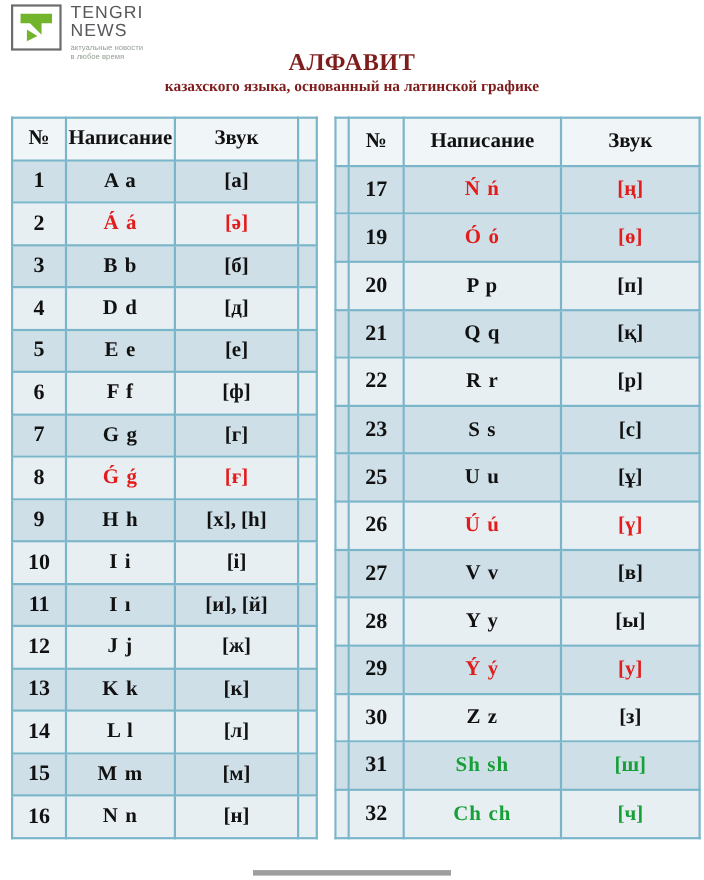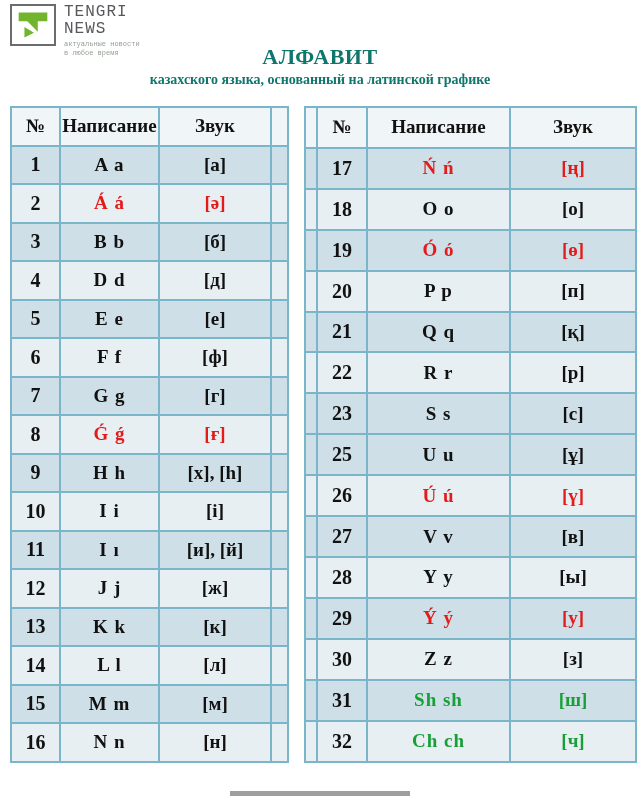--- a/index.html
+++ b/index.html
@@ -6,26 +6,26 @@
   body{
     width:640px;height:800px;position:relative;overflow:hidden;
     background:#ffffff;
     font-family:"Liberation Serif","DejaVu Serif",serif;
     color:var(--text,#111);
   }
   
   .logo{position:absolute;left:10px;top:4px;display:flex;align-items:flex-start;}
   .logo-mark{width:46px;height:42px;background:#fff;border:2px solid #6b6c6e;
     box-sizing:border-box;display:block;}
-  .logo-text{margin-left:8px;font-family:Liberation Mono, monospace;line-height:1;}
+  .logo-text{margin-left:8px;font-family:Liberation Sans, sans-serif;line-height:1;}
   .brand{font-size:16px;letter-spacing:1px;color:#57585b;font-weight:500;}
   .brand div{margin-bottom:1px;}
   .tagline{margin-top:3px;font-size:7px;color:#96a096;line-height:1.25;}
   
-  .title-block{position:absolute;top:44px;left:0;width:100%;text-align:center;color:#0f766e;}
+  .title-block{position:absolute;top:44px;left:0;width:100%;text-align:center;color:#7f1d1d;}
   .title{font-size:22px;font-weight:bold;letter-spacing:.5px;}
   .subtitle{font-size:14px;font-weight:bold;margin-top:2px;}
   
   .tables{position:absolute;top:106px;left:10px;display:flex;gap:15px;}
   table{border-collapse:collapse;table-layout:fixed;}
   td,th{border:2px solid var(--border,#7ab5c9);height:36.5px;text-align:center;
     vertical-align:middle;padding:0;overflow:hidden;}
   tr.head td{background:var(--header-bg,#f0f5f7);font-size:19px;font-weight:bold;}
   tr.odd  td{background:var(--row-odd,#cfdfe7);}
   tr.even td{background:var(--row-even,#e8eff3);}
@@ -191,26 +191,20 @@
         <td>№</td>
         <td>Написание</td>
         <td>Звук</td>
       </tr>
     <tr class="odd">
           <td></td>
           <td class="num">17</td>
           <td class="writing red">Ń ń</td>
           <td class="sound red">[ң]</td>
         </tr>
-        <tr class="even">
-          <td></td>
-          <td class="num">18</td>
-          <td class="writing">O o</td>
-          <td class="sound">[о]</td>
-        </tr>
         <tr class="odd">
           <td></td>
           <td class="num">19</td>
           <td class="writing red">Ó ó</td>
           <td class="sound red">[ө]</td>
         </tr>
         <tr class="even">
           <td></td>
           <td class="num">20</td>
           <td class="writing">P p</td>

